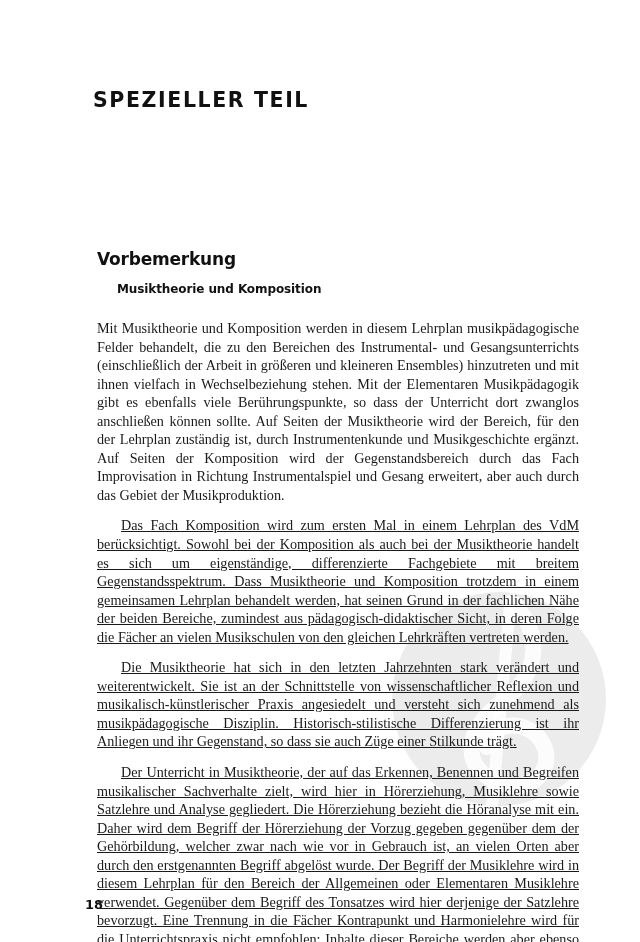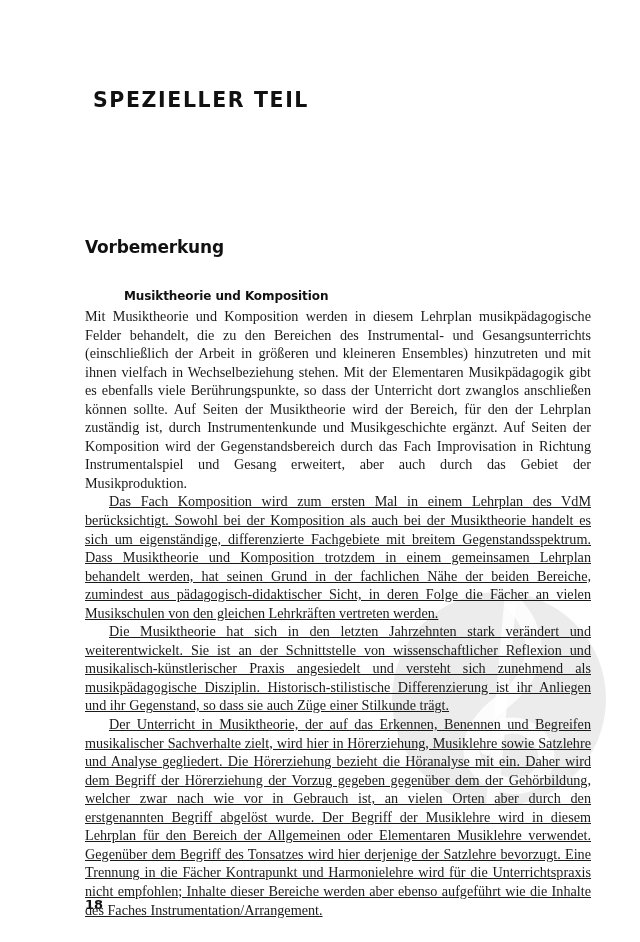--- a/index.html
+++ b/index.html
@@ -8,35 +8,35 @@
     position: absolute; left: 392px; top: 592px; width: 214px; height: 214px;
     border-radius: 50%; background: #ececec; z-index: 0; overflow: hidden;
   }
   .watermark svg { position: absolute; left: 0; top: 0; width: 214px; height: 214px; }
   .page-title {
     position: absolute; left: 85px; top: 80px; margin: 8px;
     font-family: "DejaVu Sans", sans-serif; font-weight: bold; font-size: 20.5px;
     letter-spacing: 1.6px; color: #111;
   }
   .section-title {
-    position: absolute; left: 85px; top: 237px; margin: 0;
+    position: absolute; left: 85px; top: 237px; margin: 12px;
     font-family: "DejaVu Sans", sans-serif; font-weight: bold; font-size: 17px; color: #111;
     letter-spacing: -0.2px;
   }
   .subsection-title {
-    position: absolute; left: 108px; top: 273px; margin: 16px;
+    position: absolute; left: 108px; top: 273px; margin: 9px;
     font-family: "DejaVu Sans", sans-serif; font-weight: bold; font-size: 12px; color: #111;
     letter-spacing: -0.1px;
   }
   .body-text {
     position: absolute; left: 85px; top: 307px; width: 506px; z-index: 1;
     font-family: "Liberation Serif", serif; font-size: 14.2px; line-height: 18.55px;
     text-align: justify; hyphens: manual; color: #1a1a1a;
   }
-  .body-text p { margin: 0; }
+  .body-text p { margin: 12px; }
   .body-text p + p { text-indent: 24px; text-decoration: underline; }
   .page-number {
     position: absolute; left: 85px; top: 897px; margin: 0;
     font-family: "DejaVu Sans", sans-serif; font-weight: bold; font-size: 13px; color: #111;
   }
 </style>
 </head>
 <body>
 
 <div class="watermark">

